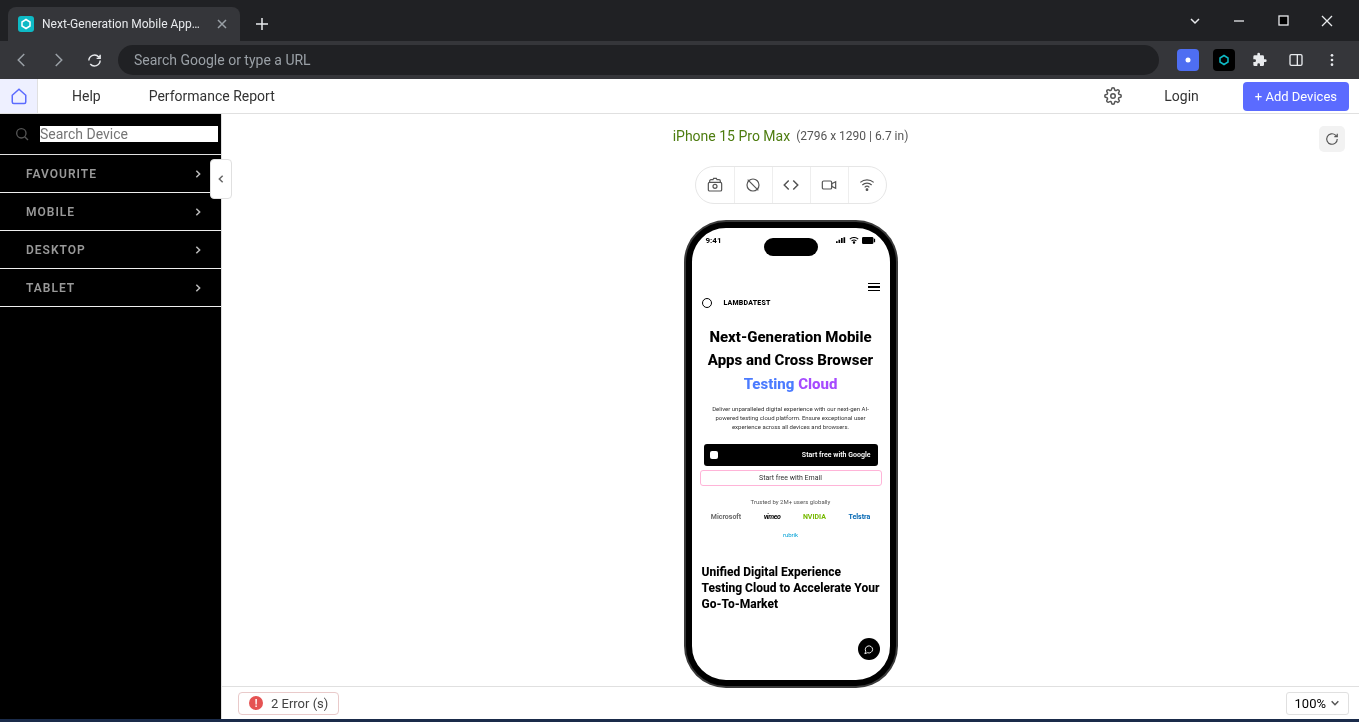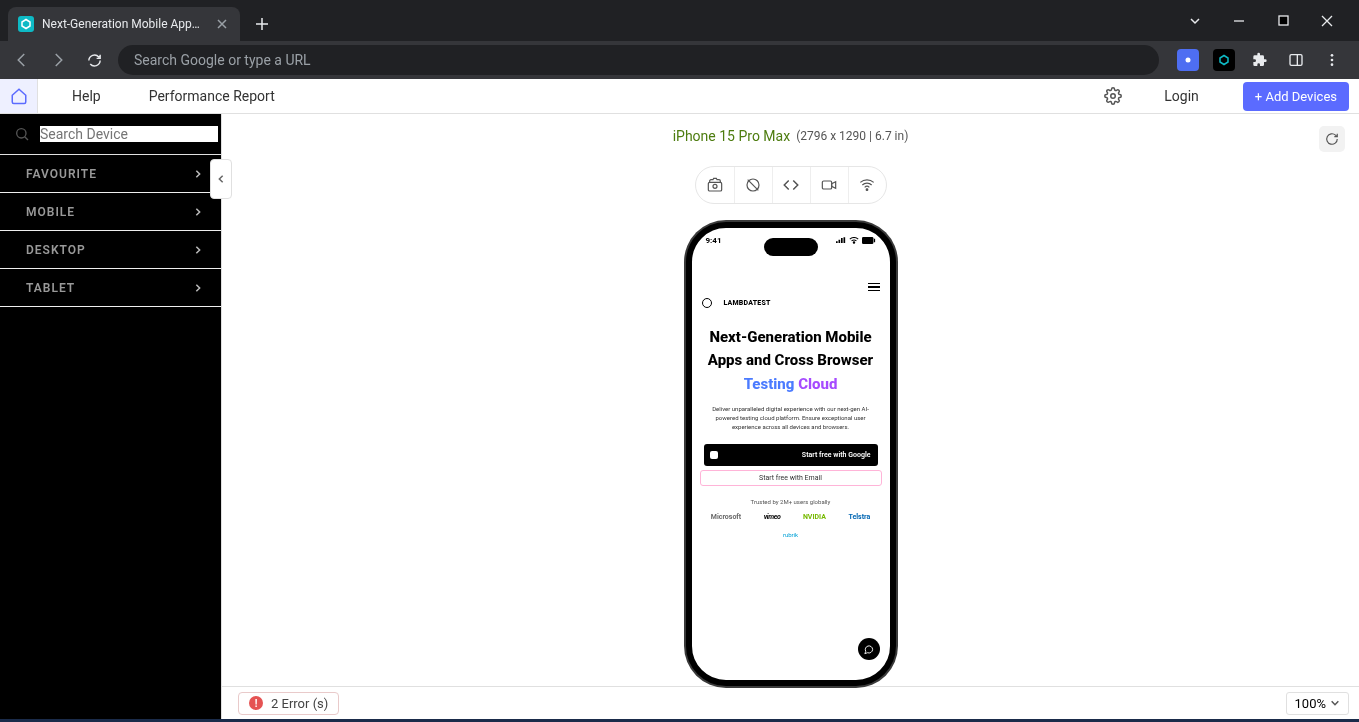--- a/index.html
+++ b/index.html
@@ -355,20 +355,21 @@
           <div class="cta1"><span class="g-dot"></span><span>Start free with Google</span></div>
           <div class="cta2">Start free with Email</div>
           <div class="trusted">Trusted by 2M+ users globally</div>
           <div class="logo-row">
             <span class="logo-ms">Microsoft</span>
             <span class="logo-vimeo">vimeo</span>
             <span class="logo-nvidia">NVIDIA</span>
             <span class="logo-telstra">Telstra</span>
           </div>
           <div class="logo-row2">rubrik</div>
+          <div class="unified">Unified Digital Experience Testing Cloud to Accelerate Your Go-To-Market</div>
           <div class="chat-bubble">
               <svg width="11" height="11" viewBox="0 0 24 24" fill="none" stroke="#fff" stroke-width="2">
                 <path d="M21 12a8 8 0 0 1-11 7l-6 2 2-5a8 8 0 1 1 15-4z"></path>
               </svg>
             </div>
         </div>
       </div>
     </div>
 
     <div class="bottom-bar">

